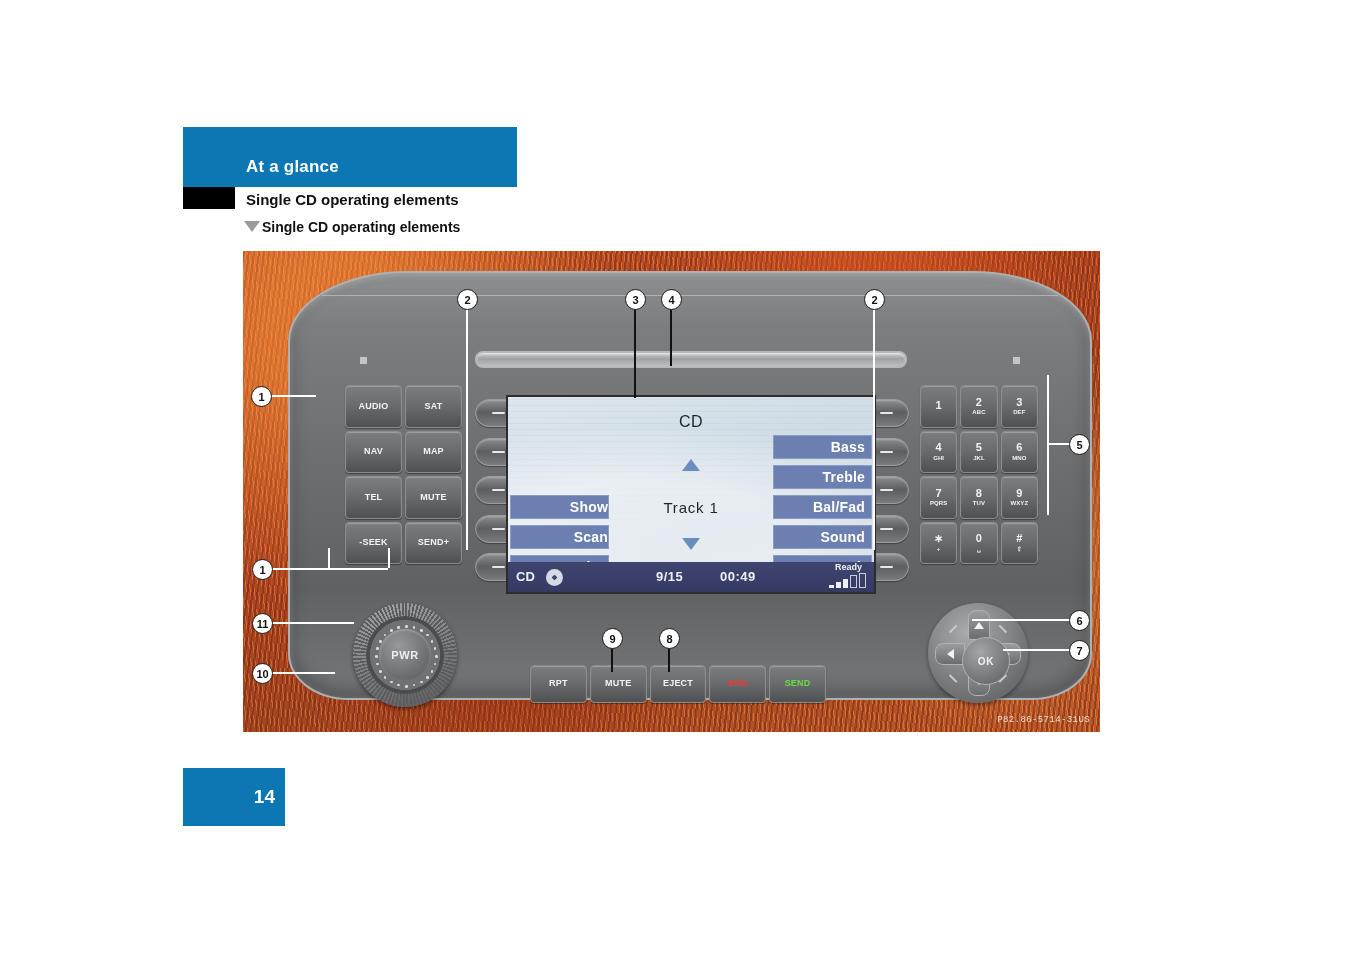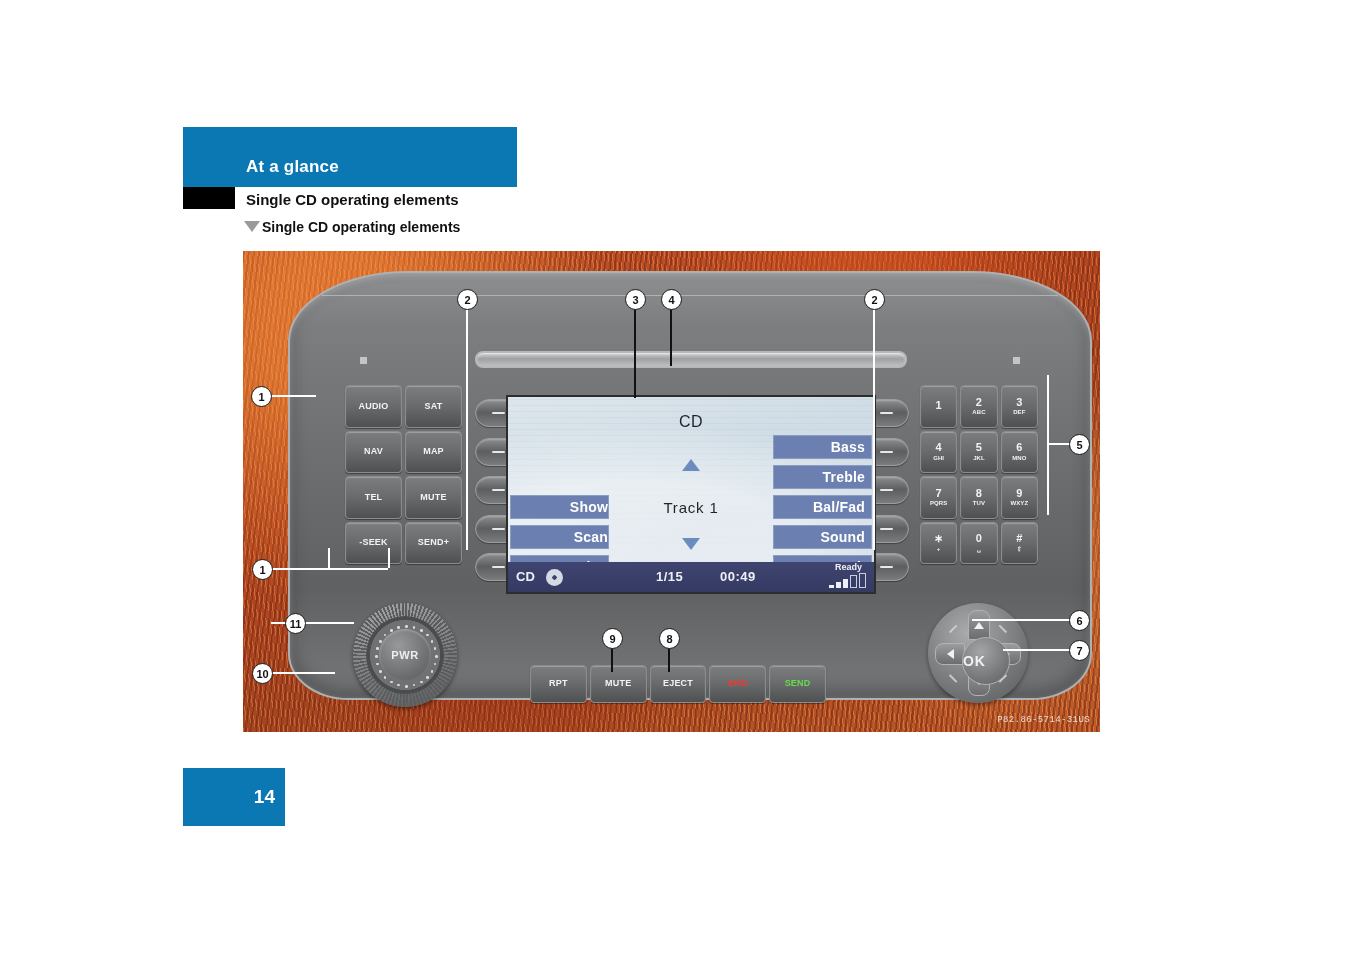--- a/index.html
+++ b/index.html
@@ -226,22 +226,22 @@
   #dseg-right{right:0;top:33px;width:28px;height:20px;border-radius:2px 8px 8px 2px;}
   .dseg b{display:block;width:0;height:0;}
   #dseg-up b{border-left:5px solid transparent;border-right:5px solid transparent;border-bottom:7px solid #f0f2f4;}
   #dseg-down b{border-left:5px solid transparent;border-right:5px solid transparent;border-top:7px solid #f0f2f4;}
   #dseg-left b{border-top:5px solid transparent;border-bottom:5px solid transparent;border-right:7px solid #f0f2f4;}
   #dseg-right b{border-top:5px solid transparent;border-bottom:5px solid transparent;border-left:7px solid #f0f2f4;}
   #ok-btn{
     position:absolute;left:27px;top:27px;width:46px;height:46px;border-radius:50%;
     background:radial-gradient(circle at 38% 30%,#a3a5a7,#78797b 60%,#5d5f61 100%);
     border:1px solid #aeb0b2;
-    display:flex;align-items:center;
-    color:#f0f2f4;font-size:14px;font-weight:bold;letter-spacing:.8px;
+    display:flex;align-items:center;justify-content:center;
+    color:#f0f2f4;font-size:10px;font-weight:bold;letter-spacing:.8px;
   }
   .dtick{position:absolute;width:10px;height:1.5px;background:#c8cacc;}
 
   
   .callout{
     position:absolute;width:19px;height:19px;border-radius:50%;
     background:#ffffff;border:1.5px solid #1a1a1a;
     display:flex;align-items:center;justify-content:center;
     font-size:11px;font-weight:bold;color:#111;z-index:40;
   }
@@ -418,21 +418,21 @@
             </div>
           <div class="osd">
               <span>Back</span>
             </div>
         </div>
       </div>
 
       <div id="statusbar">
         <div id="sb-cd">CD</div>
         <div id="sb-disc"></div>
-        <div id="sb-track">1/15</div>
+        <div id="sb-track">9/15</div>
         <div id="sb-time">00:49</div>
         <div id="sb-ready">Ready</div>
         <div id="sb-bars">
           <span></span>
             <span></span>
             <span></span>
             <span></span>
             <span></span>
         </div>
       </div>
@@ -547,21 +547,21 @@
 
 <div class="callout" style="left:659px;top:628px;">8</div>
 <div class="lead leadv dark" style="left:668px;top:647px;height:25px;"></div>
 
 <div class="callout" style="left:602px;top:628px;">9</div>
 <div class="lead leadv dark" style="left:611px;top:647px;height:25px;"></div>
 
 <div class="callout" style="left:252px;top:663px;">10</div>
 <div class="lead leadh" style="left:271px;top:672px;width:64px;"></div>
 
-<div class="callout" style="left:252px;top:613px;margin-left:33px;">11</div>
+<div class="callout" style="left:252px;top:613px;">11</div>
 <div class="lead leadh" style="left:271px;top:622px;width:83px;"></div>
 
 <div class="callout" style="left:252px;top:559px;">1</div>
 <div class="lead leadh" style="left:271px;top:568px;width:58px;"></div>
 <div class="lead leadv" style="left:328px;top:548px;height:20px;"></div>
 <div class="lead leadv" style="left:388px;top:548px;height:20px;"></div>
 <div class="lead leadh" style="left:328px;top:568px;width:60px;"></div>
 
 <div style="position:absolute;left:183px;top:768px;width:102px;height:58px;background:#0b78b4;">
   <div style="position:absolute;right:10px;top:18px;color:#fff;font-size:19px;font-weight:bold;">14</div>

